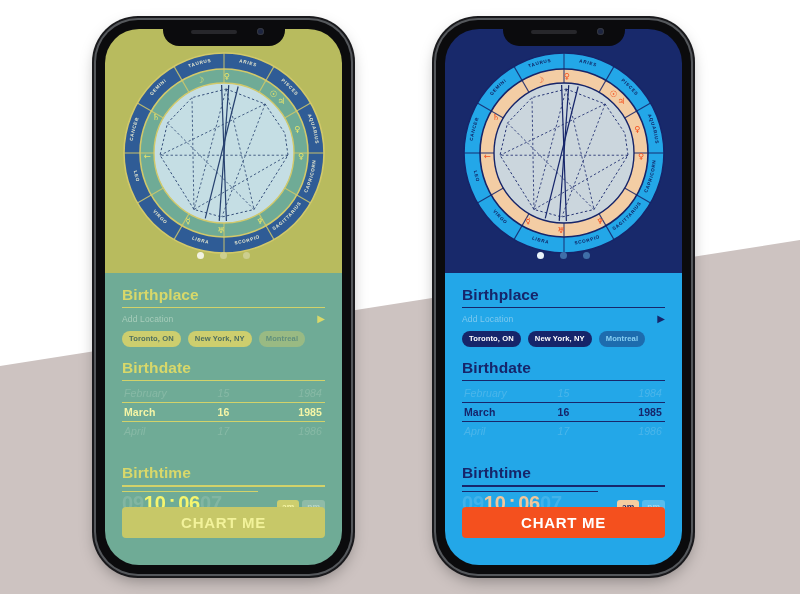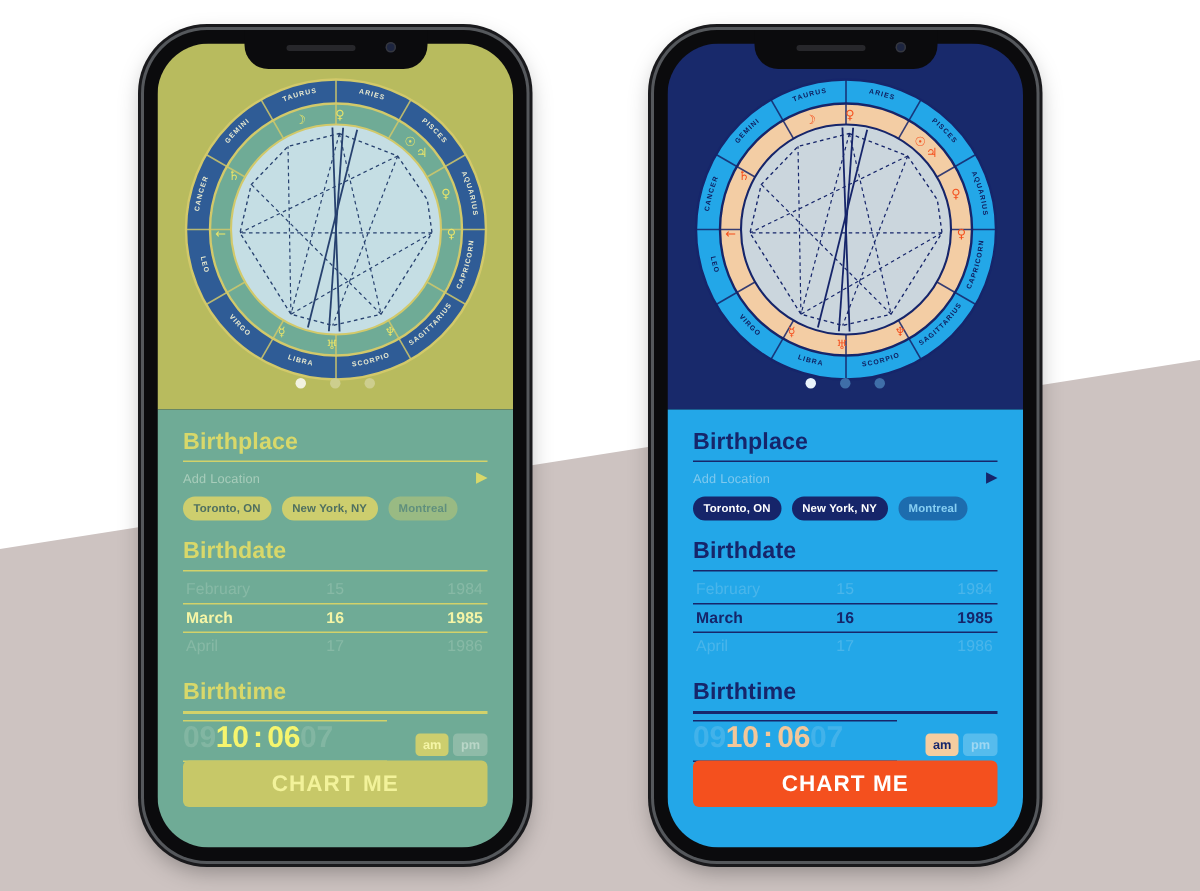--- a/index.html
+++ b/index.html
@@ -123,24 +123,24 @@
     align-items: center;
   }
   .date-row > span {
     font-size: 10.5px;
     letter-spacing: .1px;
   }
   .date-row .c1 { text-align: left;   padding-left: 2px; }
   .date-row .c2 { text-align: center; }
   .date-row .c3 { text-align: right;  padding-right: 3px; }
   .date-row.sel > span { font-weight: bold; }
-  .date-row.dim > span { opacity: .42; }
+  .date-row.dim > span { opacity: .42; font-style: italic; }
   .date-line { height: 1px; width: 100%; }
 
-  .sec3 { margin-top: 13px; }
+  .sec3 { margin-top: 24px; }
 
   .time-row {
     display: flex; align-items: flex-start;
     justify-content: space-between;
     margin-top: 4px;
   }
   .time-box { position: relative; width: 136px; }
   .time-digits {
     display: flex; align-items: baseline;
     font-size: 20px; font-weight: bold;

